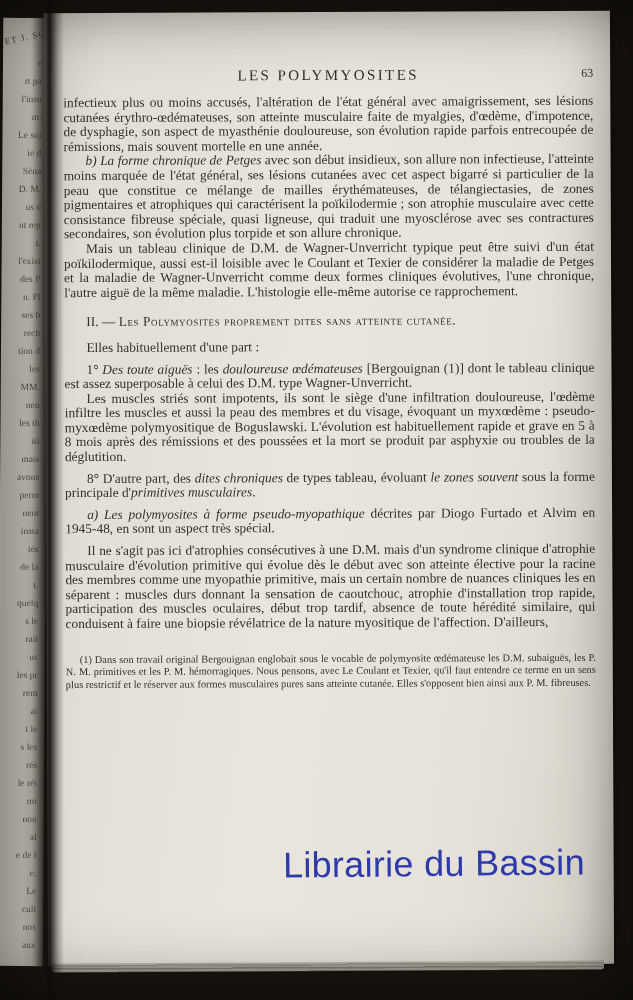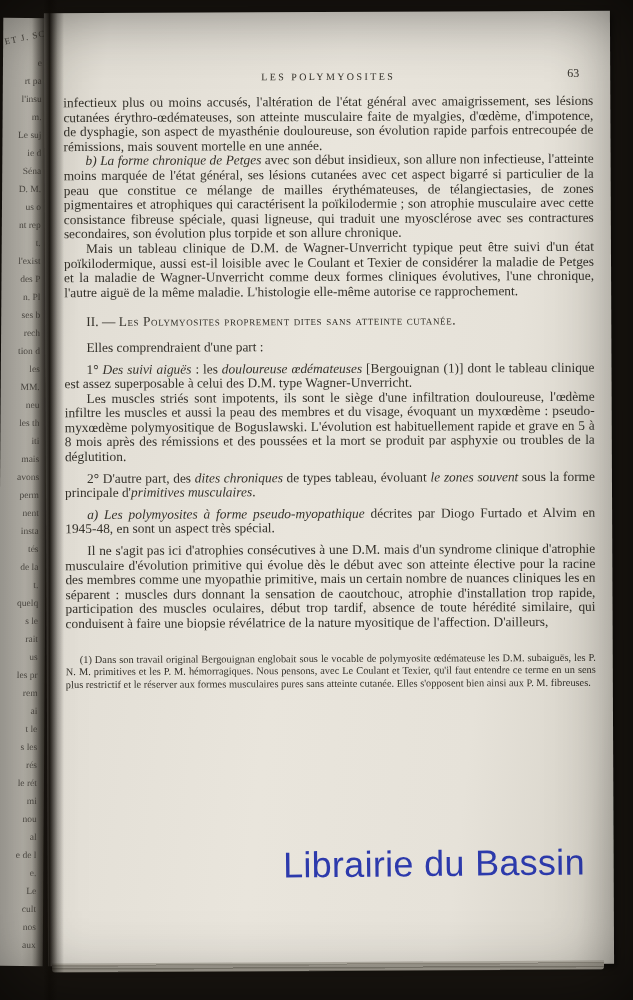--- a/index.html
+++ b/index.html
@@ -24,22 +24,22 @@
                       rgba(20,16,11,.95) 55%, rgba(26,22,17,.32) 80%, rgba(26,22,17,0) 100%); }
 
   
   .page { position:absolute; left:46px; top:12px; width:566px; height:953px; z-index:2;
            transform:rotate(-.25deg);
            background:linear-gradient(97deg,#cfcbc1 0%,#e2ded5 10%,#e9e5dc 45%,#e6e2d9 75%,#d9d5cb 94%,#c8c4ba 100%);
            box-shadow:2px 3px 7px rgba(0,0,0,.5); }
   .content { position:absolute; left:19px; top:54px; width:530px; color:#34312a; }
 
   .page-header { position:relative; text-align:center; height:16px; margin-bottom:13px; }
-  .running-title { font-size:10px; letter-spacing:2.4px; }
-  .page-number { position:absolute; right:14px; top:1px; font-size:12px; }
+  .running-title { font-size:15px; letter-spacing:2.4px; }
+  .page-number { position:absolute; right:0; top:1px; font-size:12px; }
 
   .para { margin:0; text-align:justify; text-indent:22px; font-size:13.4px; line-height:14.6px; }
   .para.noindent { text-indent:0; }
   .para.section { margin:15px 0 11px; }
   .para.gap { margin-top:7px; }
   .it { font-style:italic; }
   .sc { font-variant:small-caps; letter-spacing:.6px; }
 
   .footnote { margin-top:22px; font-size:10.4px; line-height:12.7px; text-align:justify; text-indent:14px; }
 
@@ -118,24 +118,24 @@
     <div class="content">
       <div class="page-header">
         <span class="running-title">LES POLYMYOSITES</span>
         <span class="page-number">63</span>
       </div>
       <div>
           <p class="para noindent"><span>infectieux plus ou moins accusés, l'altération de l'état général avec amaigrissement, ses lésions cutanées érythro-œdémateuses, son atteinte musculaire faite de myalgies, d'œdème, d'impotence, de dysphagie, son aspect de myasthénie douloureuse, son évolution rapide parfois entrecoupée de rémissions, mais souvent mortelle en une année.</span></p>
           <p class="para"><span class="it">b) La forme chronique de Petges</span><span> avec son début insidieux, son allure non infectieuse, l'atteinte moins marquée de l'état général, ses lésions cutanées avec cet aspect bigarré si particulier de la peau que constitue ce mélange de mailles érythémateuses, de télangiectasies, de zones pigmentaires et atrophiques qui caractérisent la poïkilodermie ; son atrophie musculaire avec cette consistance fibreuse spéciale, quasi ligneuse, qui traduit une myosclérose avec ses contractures secondaires, son évolution plus torpide et son allure chronique.</span></p>
           <p class="para"><span>Mais un tableau clinique de D.M. de Wagner-Unverricht typique peut être suivi d'un état poïkilodermique, aussi est-il loisible avec le Coulant et Texier de considérer la maladie de Petges et la maladie de Wagner-Unverricht comme deux formes cliniques évolutives, l'une chronique, l'autre aiguë de la même maladie. L'histologie elle-même autorise ce rapprochement.</span></p>
           <p class="para section"><span>II. — </span><span class="sc">Les Polymyosites proprement dites sans atteinte cutanée.</span></p>
-          <p class="para"><span>Elles comprendraient d'une part :</span></p>
-          <p class="para gap"><span>1° </span><span class="it">Des suivi aiguës</span><span> : les </span><span class="it">douloureuse œdémateuses</span><span> [Bergouignan (1)] dont le tableau clinique est assez superposable à celui des D.M. type Wagner-Unverricht.</span></p>
+          <p class="para"><span>Elles habituellement d'une part :</span></p>
+          <p class="para gap"><span>1° </span><span class="it">Des toute aiguës</span><span> : les </span><span class="it">douloureuse œdémateuses</span><span> [Bergouignan (1)] dont le tableau clinique est assez superposable à celui des D.M. type Wagner-Unverricht.</span></p>
           <p class="para"><span>Les muscles striés sont impotents, ils sont le siège d'une infiltration douloureuse, l'œdème infiltre les muscles et aussi la peau des membres et du visage, évoquant un myxœdème : pseudo-myxœdème polymyositique de Boguslawski. L'évolution est habituellement rapide et grave en 5 à 8 mois après des rémissions et des poussées et la mort se produit par asphyxie ou troubles de la déglutition.</span></p>
-          <p class="para gap"><span>2° D'autre part, des </span><span class="it">dites chroniques</span><span> de types tableau, évoluant </span><span class="it">le zones souvent</span><span> sous la forme principale d'</span><span class="it">primitives musculaires</span><span>.</span></p>
+          <p class="para gap"><span>8° D'autre part, des </span><span class="it">dites chroniques</span><span> de types tableau, évoluant </span><span class="it">le zones souvent</span><span> sous la forme principale d'</span><span class="it">primitives musculaires</span><span>.</span></p>
           <p class="para gap"><span class="it">a) Les polymyosites à forme pseudo-myopathique</span><span> décrites par Diogo Furtado et Alvim en 1945-48, en sont un aspect très spécial.</span></p>
           <p class="para gap"><span>Il ne s'agit pas ici d'atrophies consécutives à une D.M. mais d'un syndrome clinique d'atrophie musculaire d'évolution primitive qui évolue dès le début avec son atteinte élective pour la racine des membres comme une myopathie primitive, mais un certain nombre de nuances cliniques les en séparent : muscles durs donnant la sensation de caoutchouc, atrophie d'installation trop rapide, participation des muscles oculaires, début trop tardif, absence de toute hérédité similaire, qui conduisent à faire une biopsie révélatrice de la nature myositique de l'affection. D'ailleurs,</span></p>
         </div>
       <div class="footnote"><span>(1) Dans son travail original Bergouignan englobait sous le vocable de polymyosite œdémateuse les D.M. subaiguës, les P. N. M. primitives et les P. M. hémorragiques. Nous pensons, avec Le Coulant et Texier, qu'il faut entendre ce terme en un sens plus restrictif et le réserver aux formes musculaires pures sans atteinte cutanée. Elles s'opposent bien ainsi aux P. M. fibreuses.</span></div>
     </div>
   </div>
 
   <div class="page-edges"></div>
 
   <div class="watermark">Librairie du Bassin</div>

